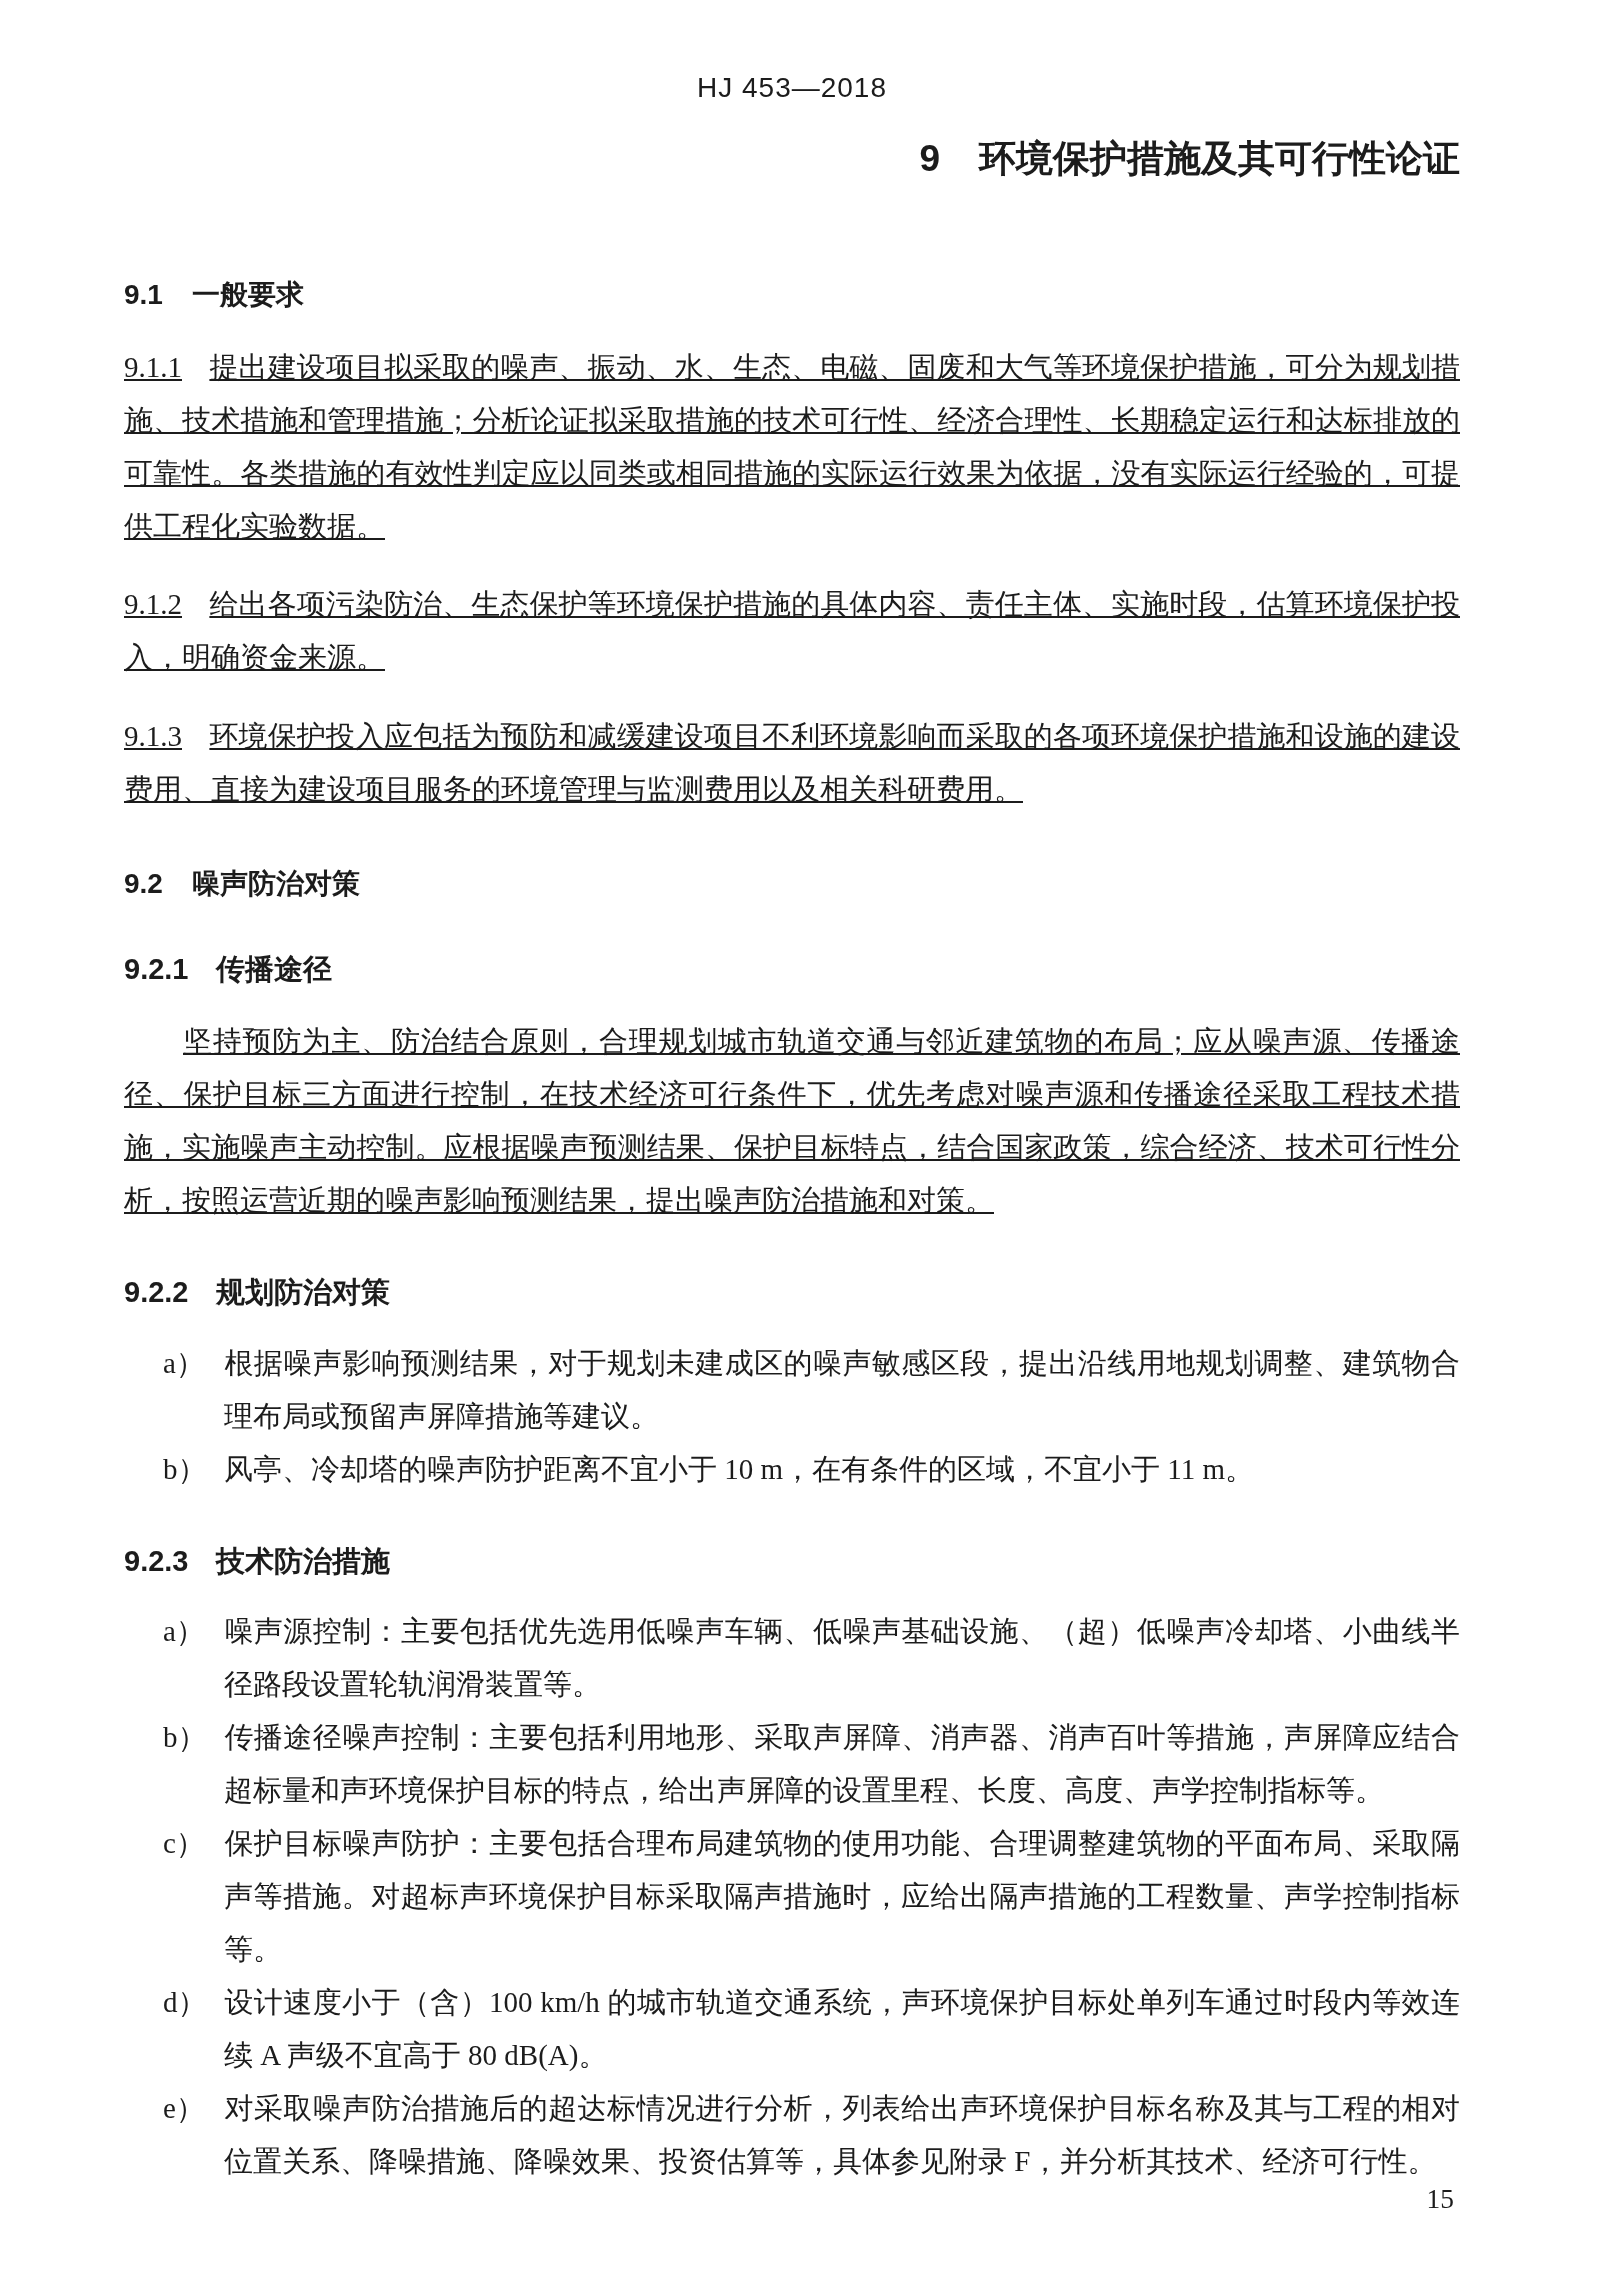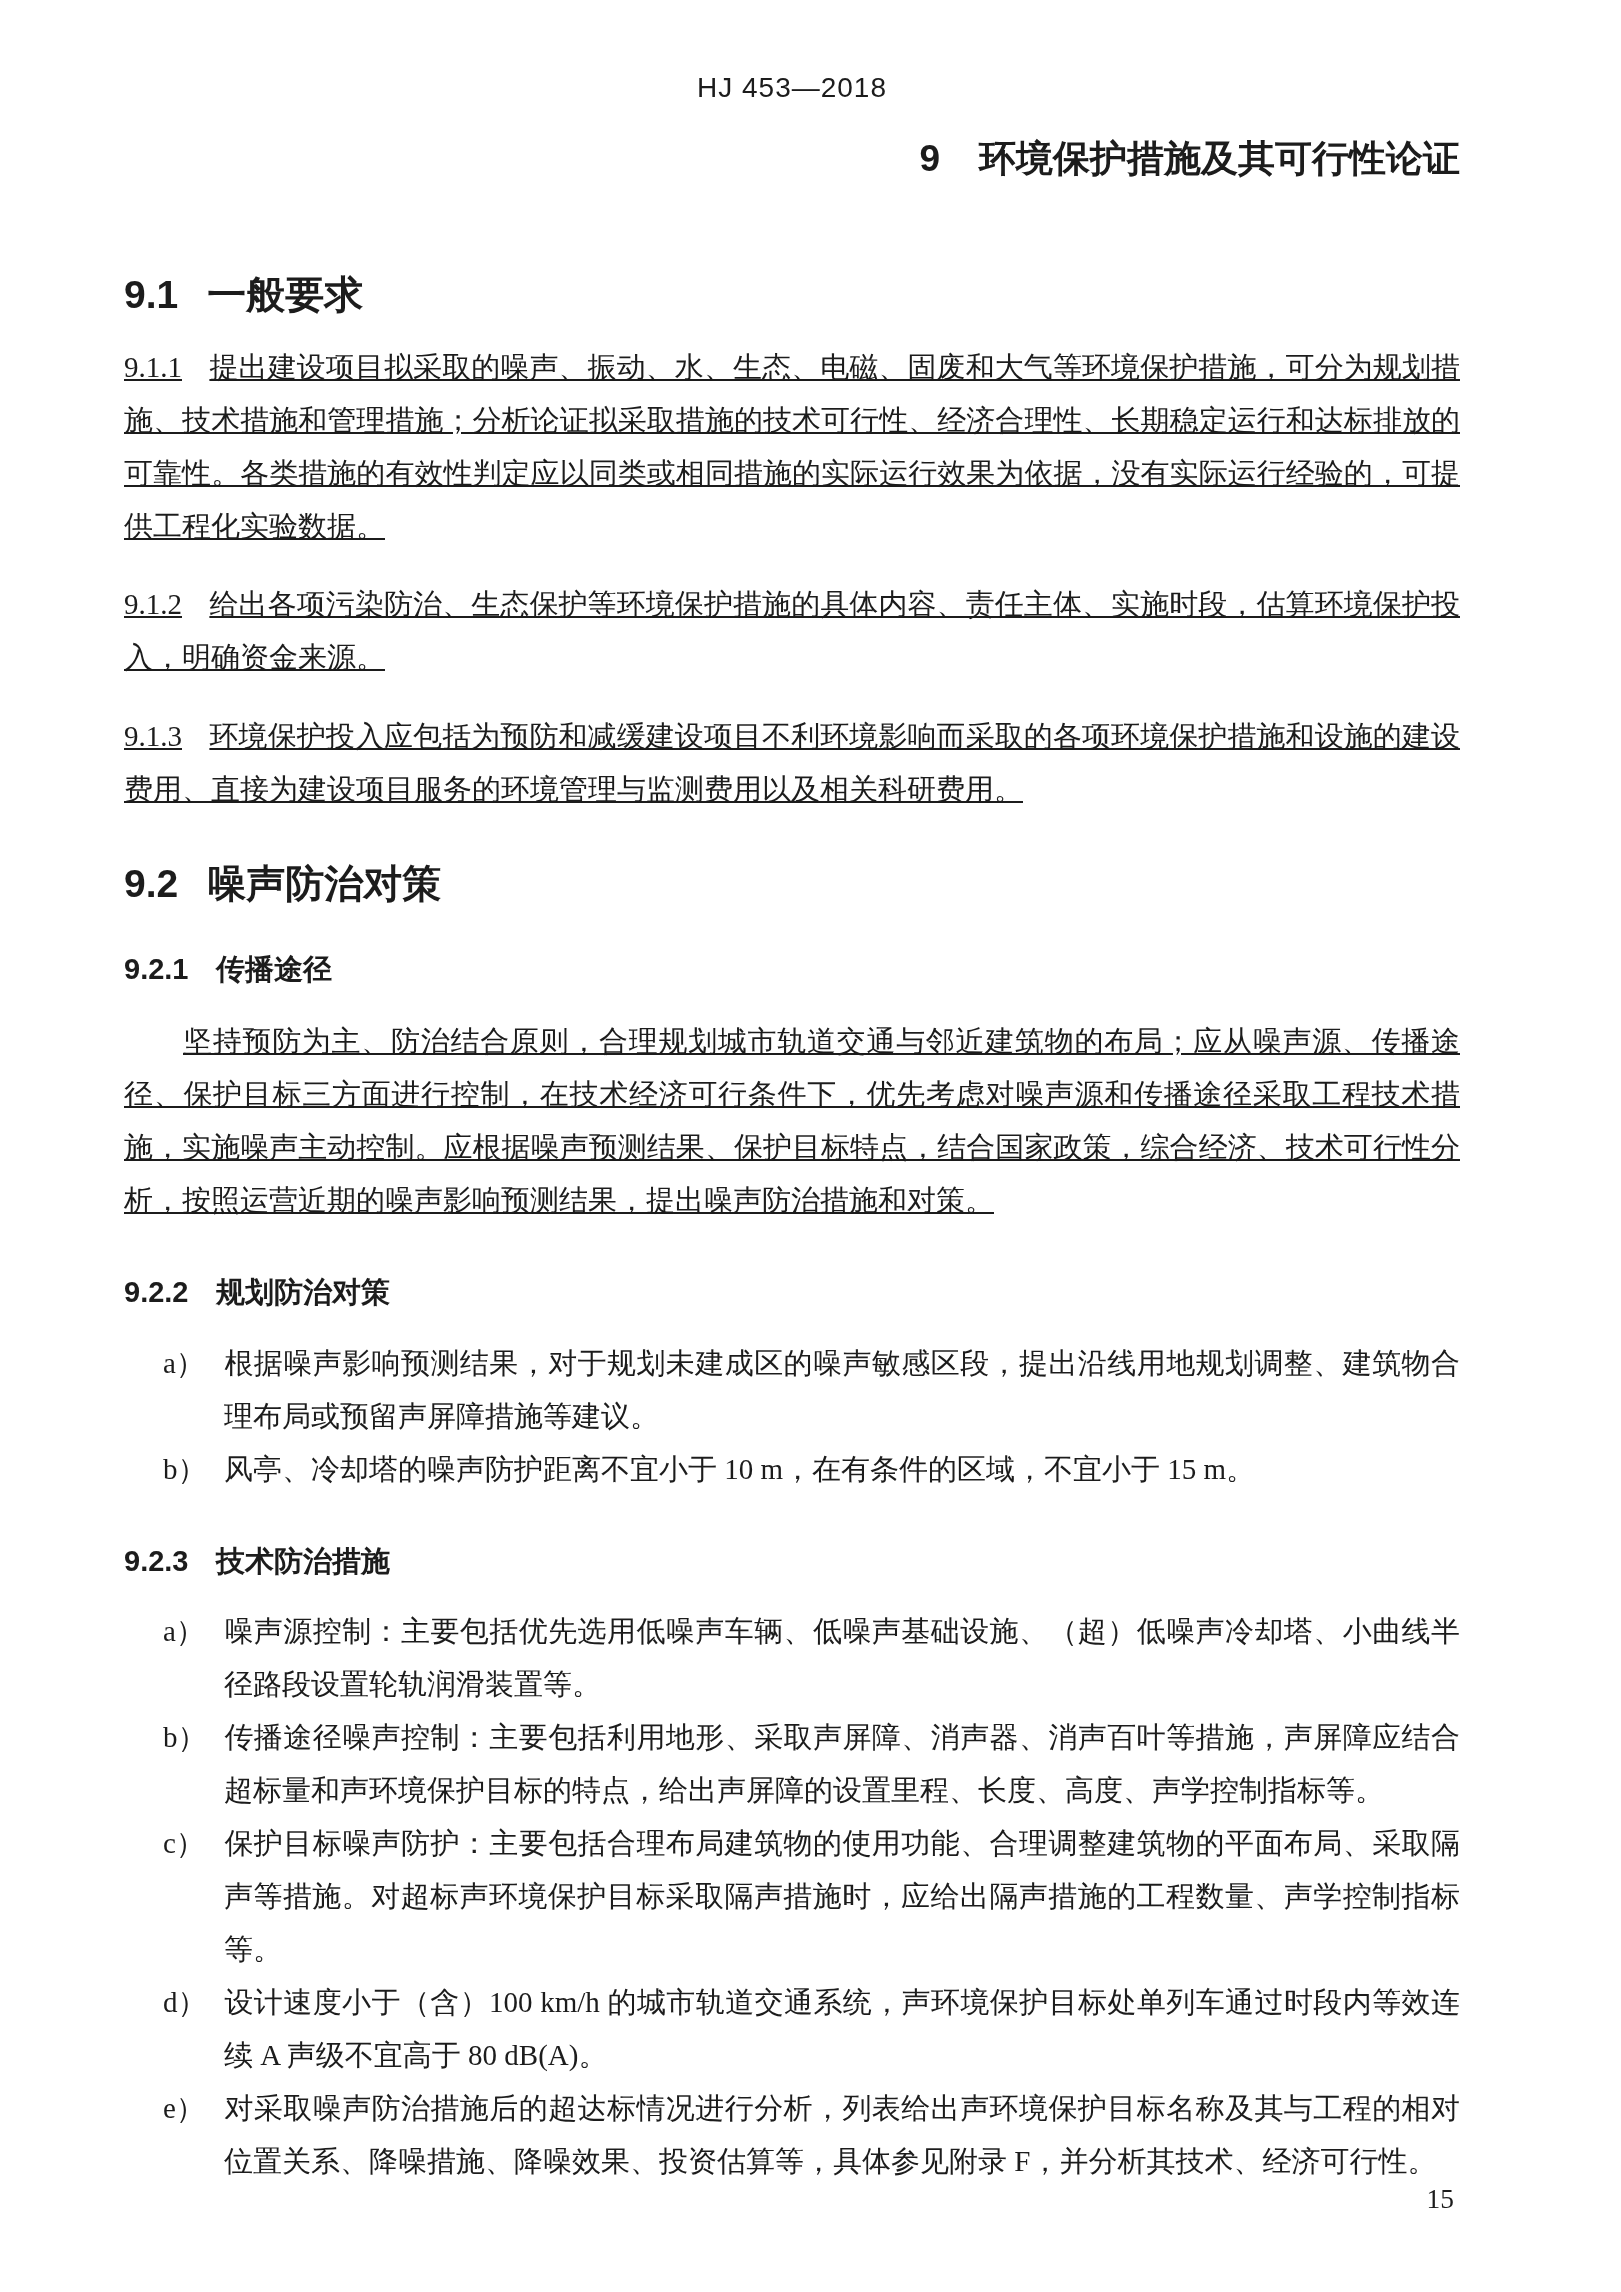--- a/index.html
+++ b/index.html
@@ -30,21 +30,21 @@
     font-family: "Liberation Sans", "DejaVu Sans", sans-serif;
     font-size: 37px;
     font-weight: bold;
     line-height: 43px;
     text-align: right;
   }
   .chapter .cnum { margin-right: 39px; }
   .sec-heading {
     margin: 47px 0 0 0;
     font-family: "Liberation Sans", "DejaVu Sans", sans-serif;
-    font-size: 39px;
+    font-size: 28px;
     font-weight: bold;
     line-height: 41px;
   }
   .sec-heading.first { margin-top: 94px; }
   .sec-heading .snum { margin-right: 29px; }
   .subsec-heading {
     margin: 45px 0 0 0;
     font-family: "Liberation Sans", "DejaVu Sans", sans-serif;
     font-size: 29px;
     font-weight: bold;
@@ -119,21 +119,21 @@
 
   <h3 class="subsec-heading">
     <span class="snum">9.2.2</span><span>规划防治对策</span>
   </h3>
 
   <div class="items-block">
     <div class="item">
       <span class="ilabel">a）</span><span>根据噪声影响预测结果，对于规划未建成区的噪声敏感区段，提出沿线用地规划调整、建筑物合理布局或预留声屏障措施等建议。</span>
     </div>
     <div class="item">
-      <span class="ilabel">b）</span><span>风亭、冷却塔的噪声防护距离不宜小于 10 m，在有条件的区域，不宜小于 15 m。</span>
+      <span class="ilabel">b）</span><span>风亭、冷却塔的噪声防护距离不宜小于 10 m，在有条件的区域，不宜小于 11 m。</span>
     </div>
   </div>
 
   <h3 class="subsec-heading">
     <span class="snum">9.2.3</span><span>技术防治措施</span>
   </h3>
 
   <div class="items-block">
     <div class="item">
       <span class="ilabel">a）</span><span>噪声源控制：主要包括优先选用低噪声车辆、低噪声基础设施、（超）低噪声冷却塔、小曲线半径路段设置轮轨润滑装置等。</span>

